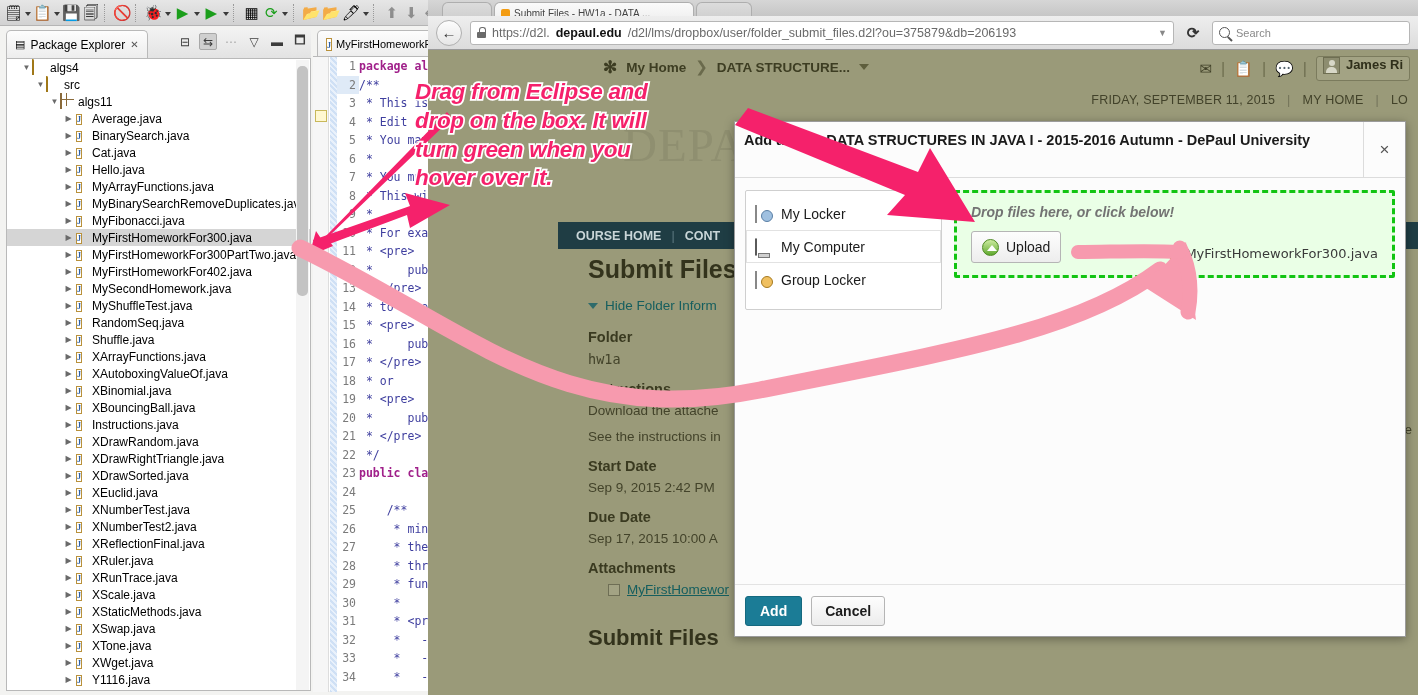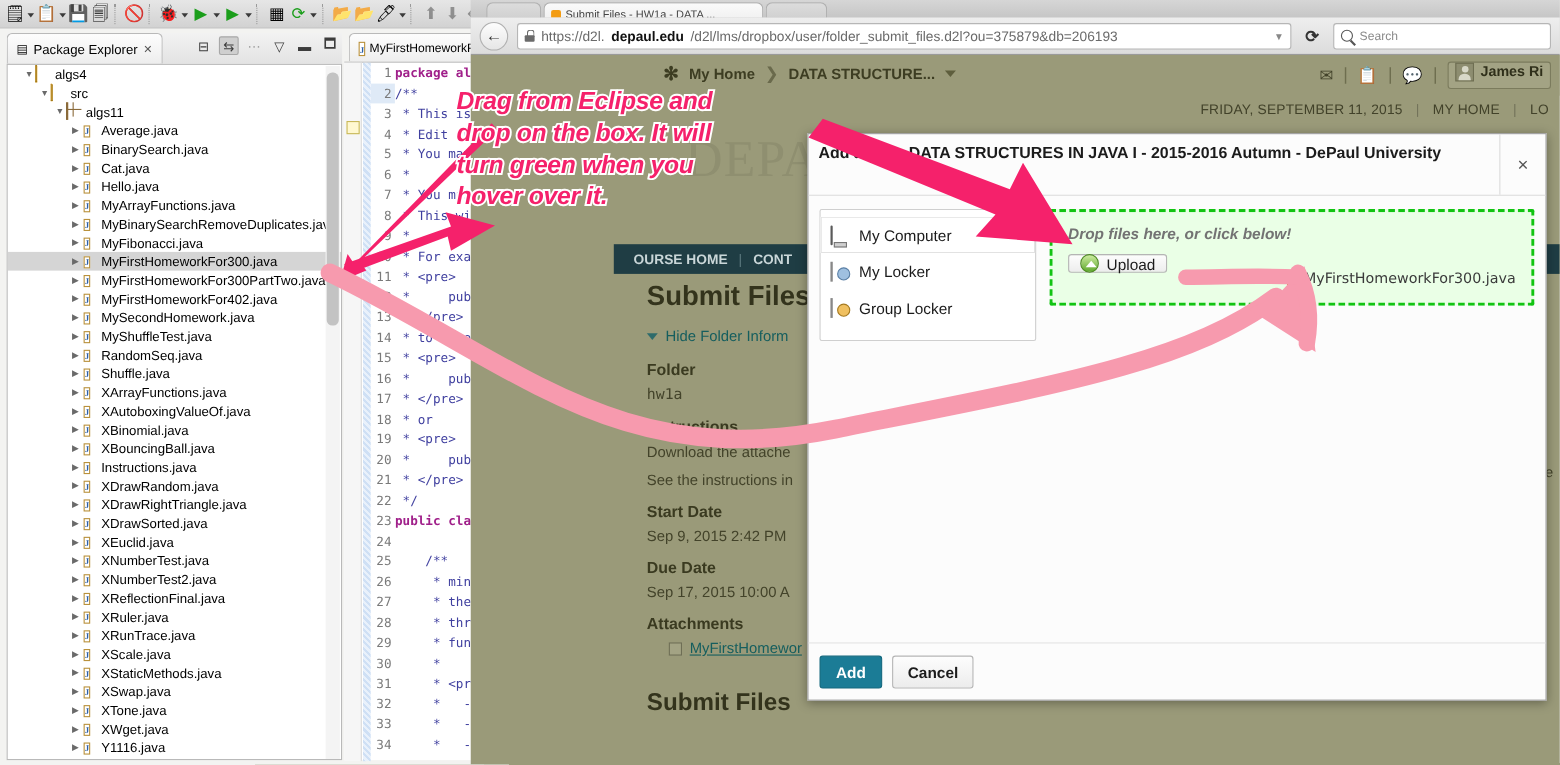--- a/index.html
+++ b/index.html
@@ -171,21 +171,21 @@
   .src-ic { width:17px;height:16px;flex:none;position:relative;}
   .ic-comp { width:16px;height:12px;background:linear-gradient(#8fb8e0,#3f6fa8);border:1px solid #5a5a5a;border-radius:1px;}
   .ic-comp::after{content:"";position:absolute;left:3px;bottom:-3px;width:10px;height:3px;background:#cfcfcf;border:1px solid #777;}
   .ic-lock-a { width:9px;height:15px;background:#dadada;border:1px solid #888; }
   .ic-lock-a::after{content:"";position:absolute;left:6px;top:4px;width:10px;height:10px;border-radius:50%;background:#9fc0e0;border:1px solid #5a7fa5;}
   .ic-lock-b::after{background:#f0c060;border-color:#a67a20;}
   #md-drop { flex:1; height:88px; background:#eaffe6; border:3px dashed #12c412; border-radius:2px;
     padding:11px 14px; position:relative; }
   #md-droptext { font-size:14px; font-style:italic; color:#737373; font-weight:bold; }
   #md-upload { margin-top:11px; display:inline-flex; align-items:center; gap:7px;
-    height:17px; padding:0 10px; background:linear-gradient(#fdfdfd,#ededed);
+    height:32px; padding:0 10px; background:linear-gradient(#fdfdfd,#ededed);
     border:1px solid #b5b5b5; border-radius:3px; font-size:14px; color:#1b1b1b; }
   .up-ic { width:17px;height:17px;border-radius:50%;background:linear-gradient(#cdeca0,#5fa82e);
     border:1px solid #4d8a22; position:relative; flex:none;}
   .up-ic::after{content:"";position:absolute;left:3.5px;top:5px;border-left:5px solid transparent;
     border-right:5px solid transparent;border-bottom:6px solid #fff;}
   #md-file { position:absolute; right:14px; bottom:14px; display:flex; align-items:center; gap:5px;
     font-size:13px; color:#3a3a3a; font-family:"DejaVu Sans", sans-serif; }
   .ic-java-sm { width:10px;height:12px;background:#fff;border:1px solid #b9913b;color:#2b5fa8;
     font-size:8px;font-weight:bold;text-align:center;line-height:12px;
     font-family:"Liberation Serif",serif; flex:none;}
@@ -682,27 +682,27 @@
 </div>
 
 <div id="modal">
   <div id="md-head">
     <div id="md-title">Add a File - DATA STRUCTURES IN JAVA I - 2015-2016 Autumn - DePaul University</div>
     <div id="md-close">×</div>
   </div>
 
   <div id="md-body">
     <div id="md-sources">
+      <div class="src">
+        <span class="src-ic"><span class="ic-lock-a"></span></span>
+        <span>My Locker</span>
+      </div>
       <div class="src sel">
         <span class="src-ic"><span class="ic-comp"></span></span>
         <span>My Computer</span>
-      </div>
-      <div class="src">
-        <span class="src-ic"><span class="ic-lock-a"></span></span>
-        <span>My Locker</span>
       </div>
       <div class="src">
         <span class="src-ic"><span class="ic-lock-a ic-lock-b"></span></span>
         <span>Group Locker</span>
       </div>
     </div>
 
     <div id="md-drop">
       <div id="md-droptext">Drop files here, or click below!</div>
       <div id="md-upload">

